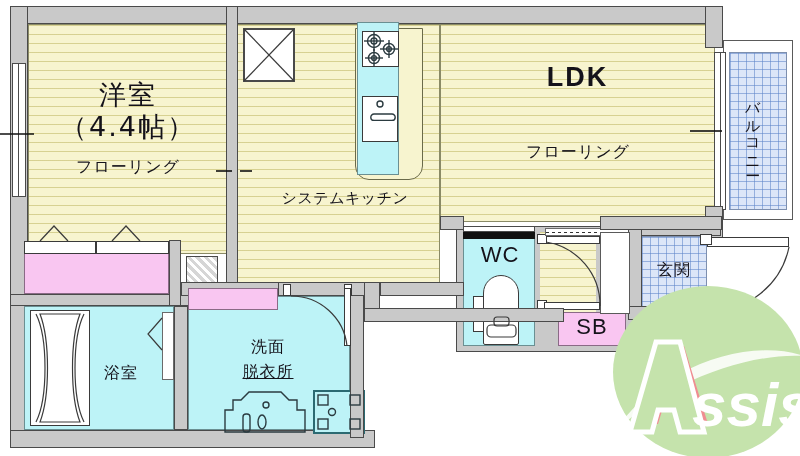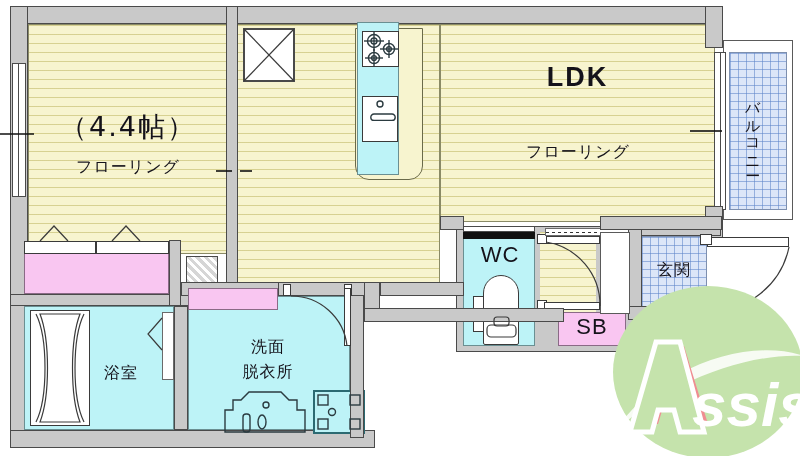--- a/index.html
+++ b/index.html
@@ -288,34 +288,36 @@
   <div id="watermark">
     <svg viewBox="0 0 210 175" width="210" height="175">
       <ellipse cx="112" cy="86" rx="95" ry="86" fill="#c5e3ac"></ellipse>
       <path d="M16 150 C60 100 150 66 208 70 C150 50 56 84 16 150 z" fill="#ffffff" opacity=".85"></path>
       <path d="M42 138 L66 60 L88 60 L112 138 L90 138 L84 118 L68 118 L62 138 z" fill="#ef8d92"></path>
       <path d="M34 146 L60 56 L84 56 L108 146 L84 146 L78 124 L62 124 L56 146 z" fill="#c5e3ac" stroke="#ffffff" stroke-width="5"></path>
       <text x="96" y="140" font-family="Liberation Sans, sans-serif" font-size="62" font-style="italic" font-weight="bold" fill="#ffffff">ssist</text>
     </svg>
   </div>
 
+  <div class="lbl lbl-big" style="left:58px;top:80px;width:140px;">洋室</div>
   <div class="lbl lbl-big" style="left:38px;top:112px;width:180px;">（4.4帖）</div>
   <div class="lbl lbl-sm" style="left:33px;top:158px;width:190px;">フローリング</div>
 
   <div class="lbl lbl-big lbl-lat" style="left:505px;top:62px;width:145px;font-weight:bold;">LDK</div>
   <div class="lbl lbl-sm" style="left:483px;top:143px;width:190px;">フローリング</div>
 
+  <div class="lbl lbl-xs" style="left:250px;top:190px;width:190px;">システムキッチン</div>
 
   <div class="lbl lbl-vert" style="left:744px;top:70px;height:120px;">バルコニー</div>
 
   <div class="lbl lbl-sm" style="left:645px;top:261px;width:58px;">玄関</div>
 
   <div class="lbl lbl-mid lbl-lat" style="left:562px;top:315px;width:60px;">SB</div>
 
   <div class="lbl lbl-mid lbl-lat" style="left:470px;top:243px;width:60px;">WC</div>
 
 
   <div class="lbl lbl-sm" style="left:88px;top:364px;width:66px;">浴室</div>
 
   <div class="lbl lbl-sm" style="left:238px;top:338px;width:60px;">洗面</div>
-  <div class="lbl lbl-sm" style="left:229px;top:363px;width:78px;">脱衣所</div>
+  <div class="lbl lbl-sm" style="left:229px;top:363px;width:78px;text-decoration:underline;">脱衣所</div>
 
 </div>
 
 </body></html>

